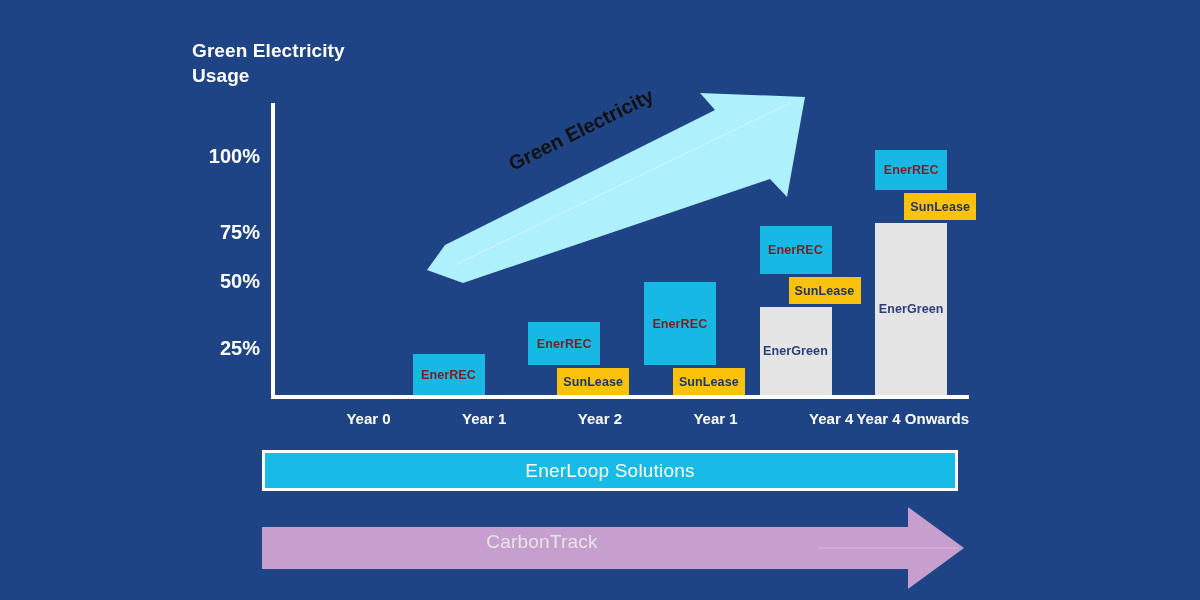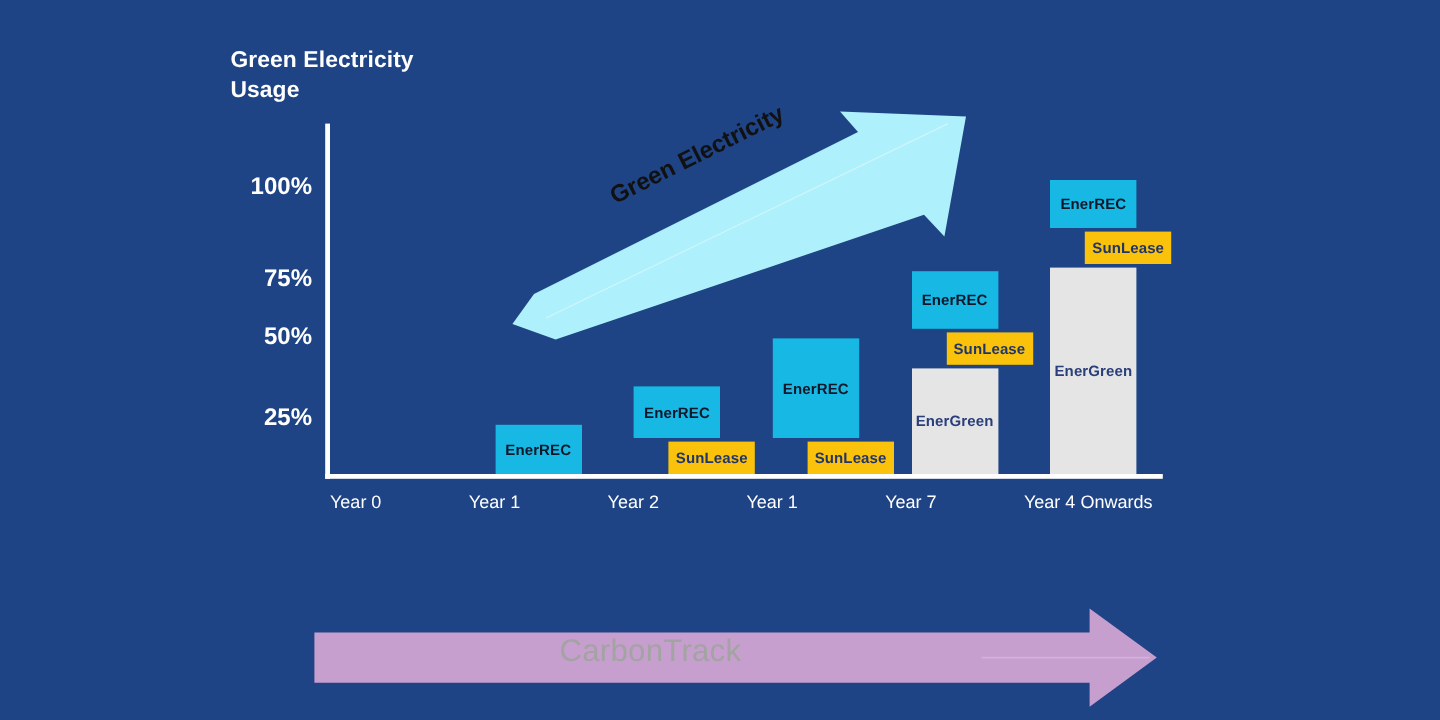--- a/index.html
+++ b/index.html
@@ -36,29 +36,29 @@
 
   
   #plot-area{position:absolute;left:275px;top:103px;width:694px;height:292px;}
   .bar-group{position:absolute;bottom:0;}
   .seg{
     position:absolute;left:0;width:100%;
     display:flex;align-items:center;justify-content:center;
     font-size:12.5px;font-weight:700;letter-spacing:.1px;
     box-sizing:border-box;
   }
-  .seg.enerrec{background:#17B9E4;color:#0f172a;}
+  .seg.enerrec{background:#17B9E4;color:#7f1d1d;}
   .seg.sunlease{background:#FBC20B;color:#20356B;margin-left:29px;}
   .seg.energreen{background:#e5e5e5;color:#2A3E7A;}
 
   
   #x-labels{position:absolute;left:0;top:410px;width:1200px;height:26px;}
   .xlab{
-    position:absolute;top:0;color:#FFFFFF;font-size:15px;font-weight:400;
-    text-align:left;white-space:nowrap;
+    position:absolute;top:0;color:#FFFFFF;font-size:15px;font-weight:700;
+    text-align:right;white-space:nowrap;
   }
 
   
   #green-arrow{position:absolute;left:415px;top:85px;width:400px;height:200px;}
   #green-arrow-label{
     position:absolute;left:505px;top:155px;
     color:#111111;font-size:20px;font-weight:600;white-space:nowrap;
     transform:rotate(-26.5deg);transform-origin:left top;
   }
 
@@ -68,21 +68,21 @@
     background:#17BCE6;border:3px solid #FFFFFF;box-sizing:border-box;
     display:flex;align-items:center;justify-content:center;
     color:#FFFFFF;font-size:19px;font-weight:400;letter-spacing:.2px;
   }
 
   
   #carbontrack-arrow{position:absolute;left:258px;top:505px;width:710px;height:86px;}
   #carbontrack-label{
     position:absolute;left:262px;top:528px;width:560px;height:28px;
     display:flex;align-items:center;justify-content:center;
-    color:#a3a3a3;font-size:26px;font-weight:400;letter-spacing:.2px;
+    color:#e5e5e5;font-size:19px;font-weight:400;letter-spacing:.2px;
     pointer-events:none;
   }
 </style>
 </head>
 <body>
 
 <div class="stage">
 
   <div id="chart-title">
     <span>Green Electricity</span><br>
@@ -150,24 +150,25 @@
           <span>EnerREC</span>
         </div>
       </div>
     </div>
 
   <div id="x-labels">
       <div class="xlab" style="left: 275px; width: 115.667px;">Year 0</div>
       <div class="xlab" style="left: 390.667px; width: 115.667px;">Year 1</div>
       <div class="xlab" style="left: 506.333px; width: 115.667px;">Year 2</div>
       <div class="xlab" style="left: 622px; width: 115.667px;">Year 1</div>
-      <div class="xlab" style="left: 737.667px; width: 115.667px;">Year 7</div>
+      <div class="xlab" style="left: 737.667px; width: 115.667px;">Year 4</div>
       <div class="xlab" style="left: 853.333px; width: 115.667px;">Year 4 Onwards</div>
     </div>
 
+  <div id="enerloop-band">EnerLoop Solutions</div>
 
   <svg id="carbontrack-arrow" viewBox="0 0 710 86">
     <polygon points="4,22 650,22 650,2 706,43 650,84 650,64 4,64" fill="#C79FCE"></polygon>
     <line x1="560" y1="43" x2="700" y2="43" stroke="#D8B5DD" stroke-width="1.5" opacity=".85"></line>
   </svg>
   <div id="carbontrack-label">CarbonTrack</div>
 
 </div>
 
 </body></html>

